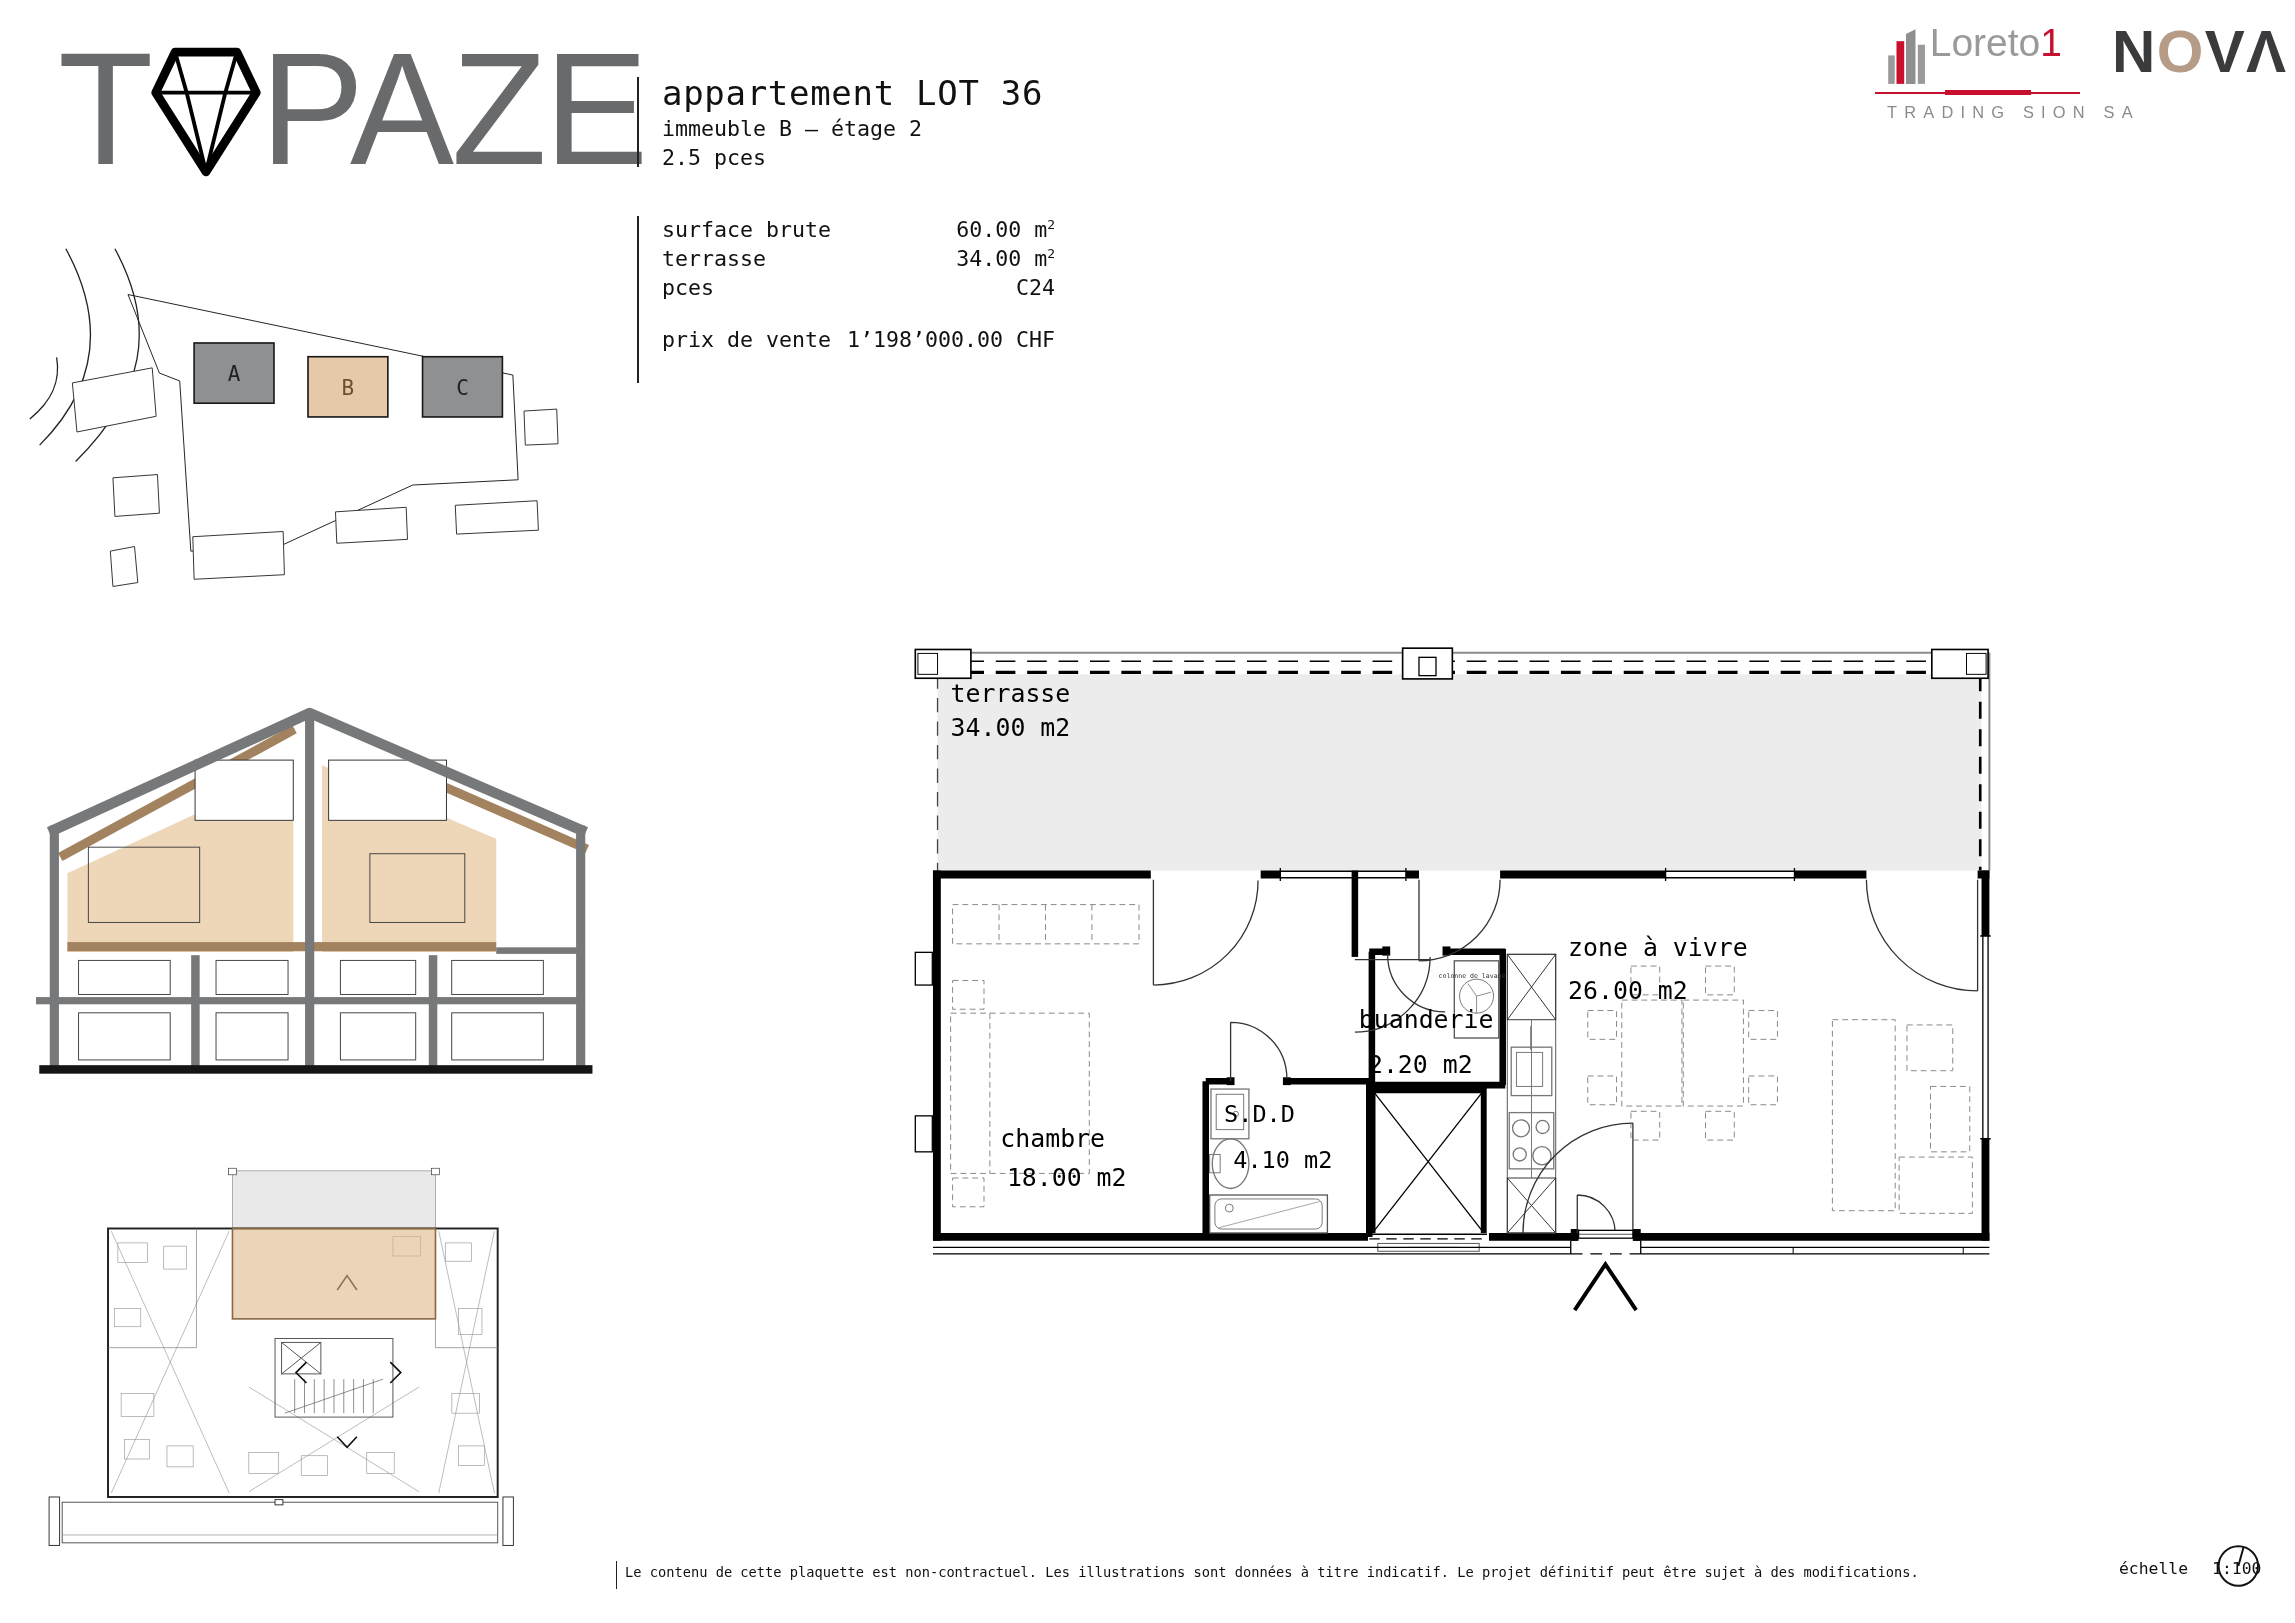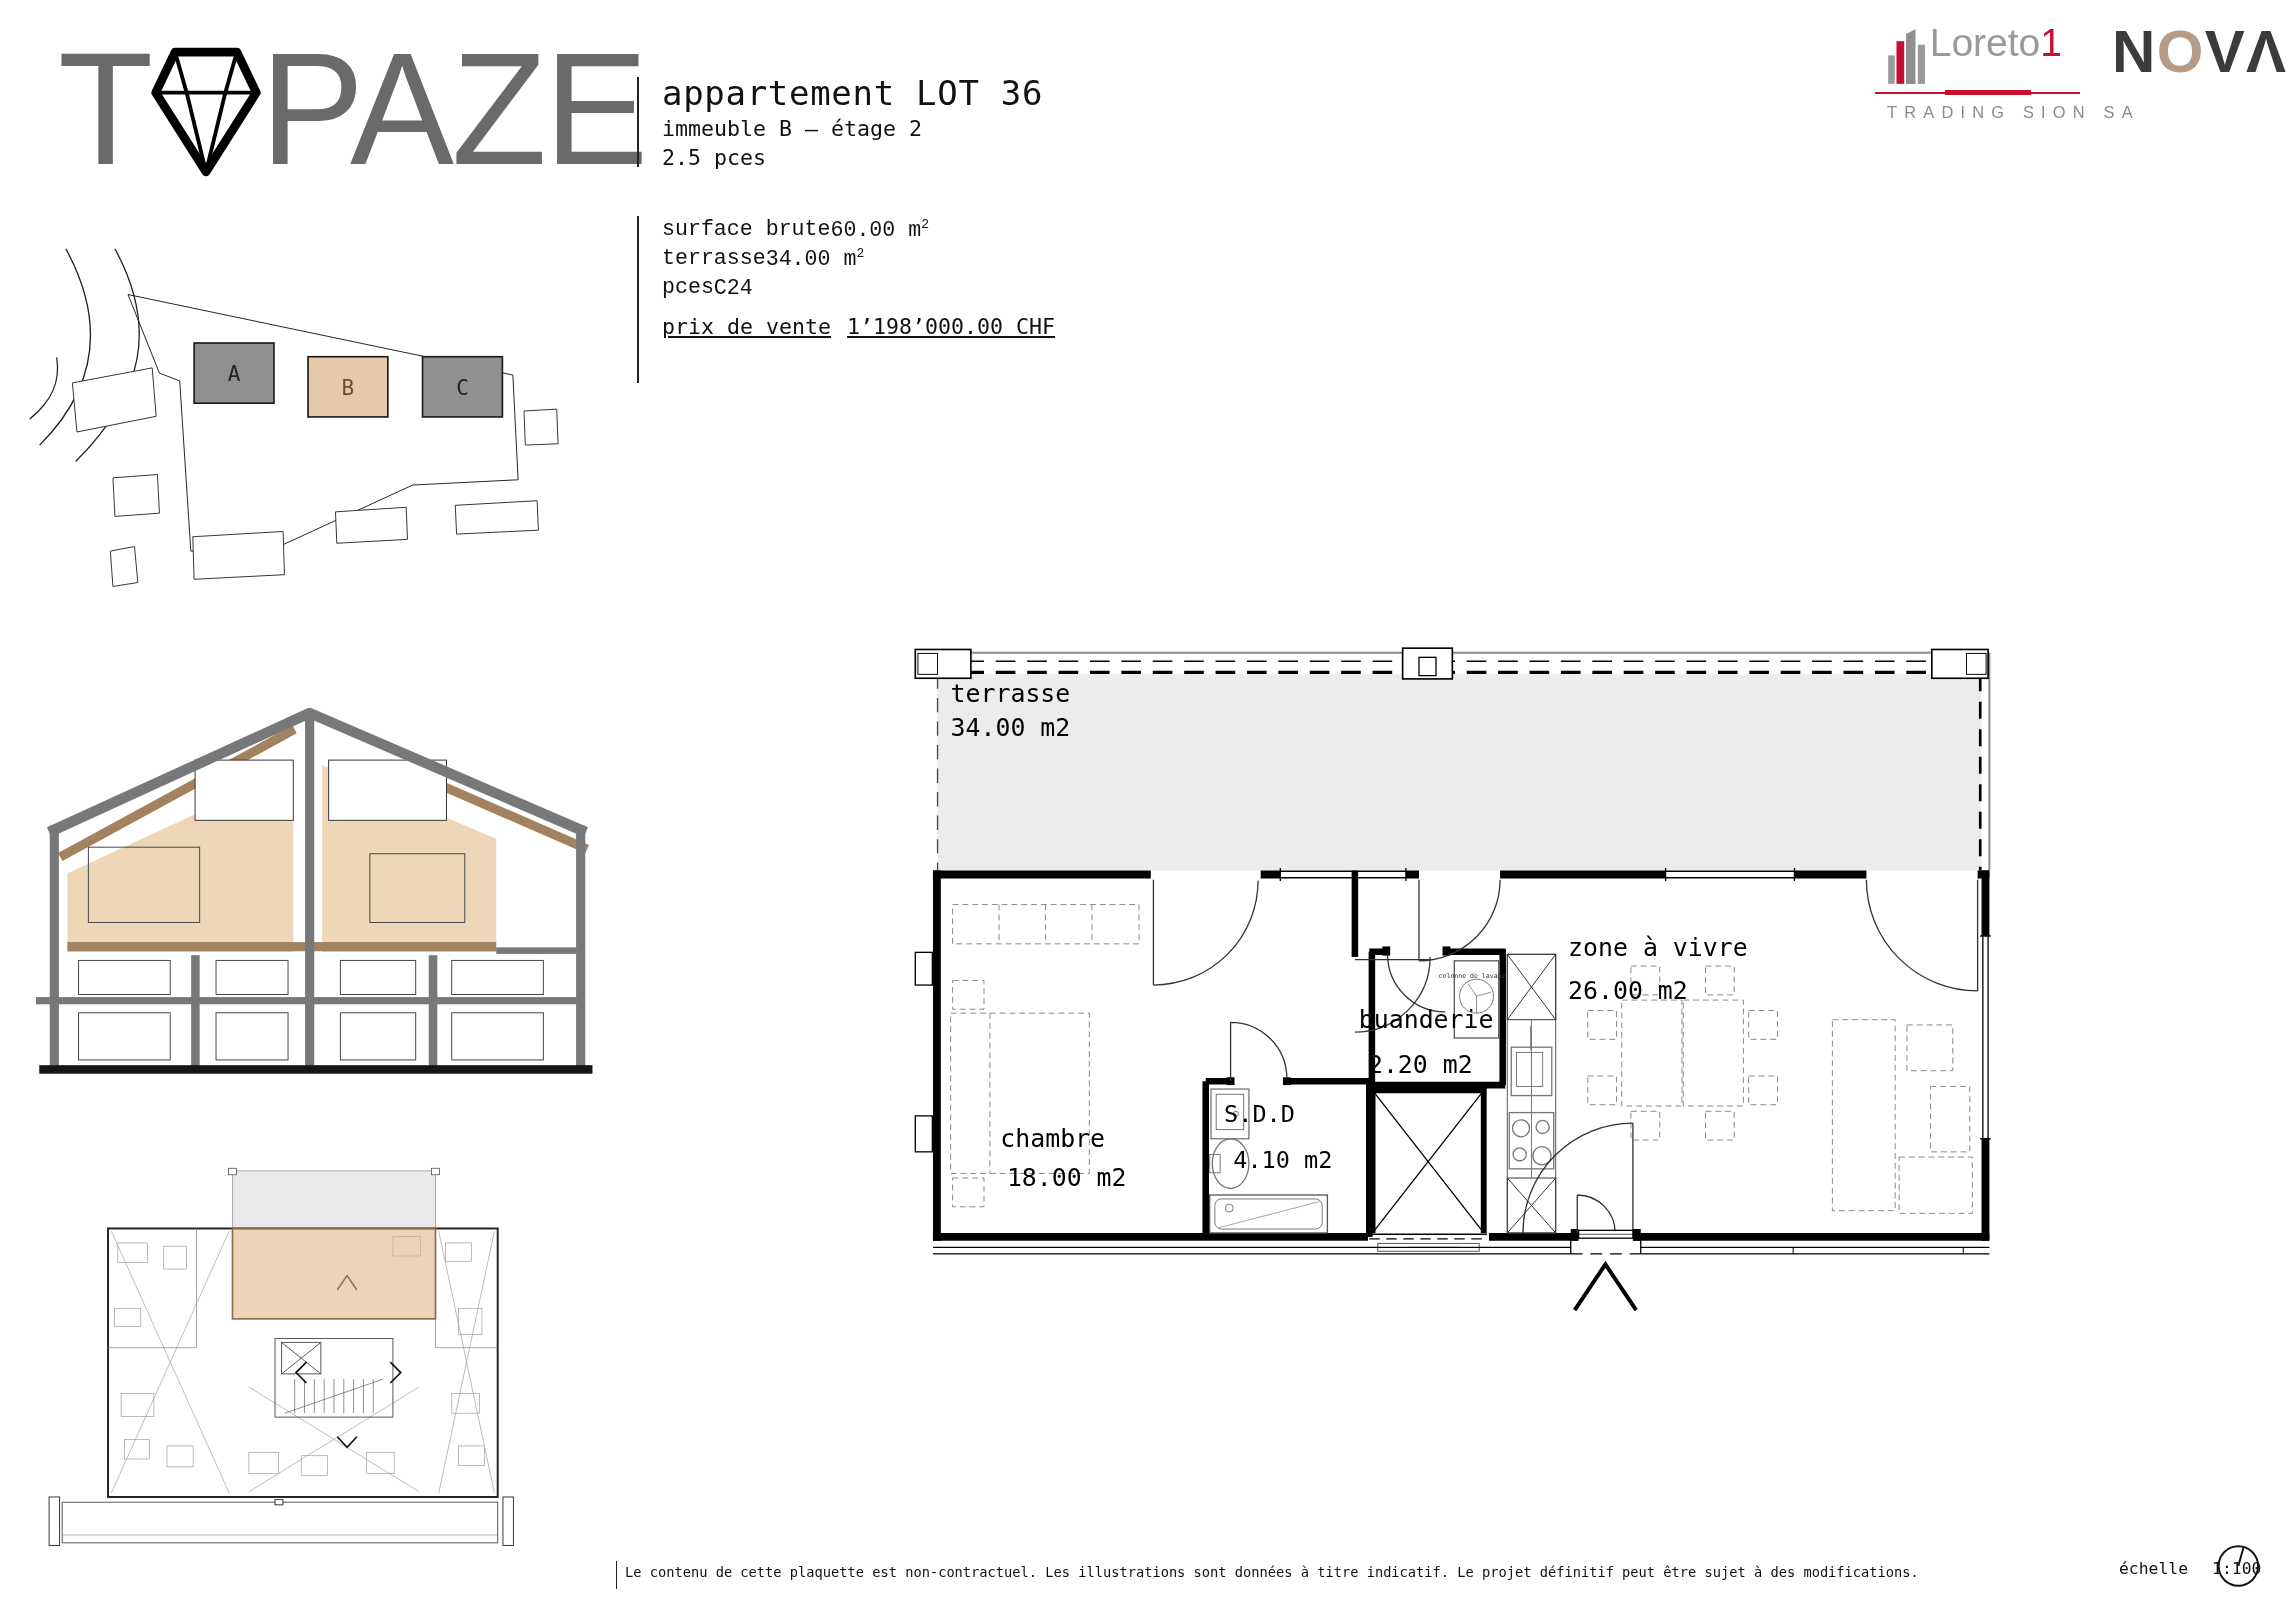--- a/index.html
+++ b/index.html
@@ -10,23 +10,23 @@
   .brand{left:58px;top:31px;display:flex;align-items:flex-start;color:#696a6c;}
   .brand .ltr{font-family:"Liberation Sans",sans-serif;font-weight:400;
       font-size:156px;line-height:157px;letter-spacing:-2.6px;transform:scaleY(1.02);}
   .brand svg{margin:2.6px -3.9px 0 -2.6px;}
   
   .tick{position:absolute;width:2px;background:#222;}
   .title{left:662px;top:73px;font-size:34px;letter-spacing:0.7px;white-space:nowrap;}
   .subtitle{left:662px;top:116px;font-size:21.6px;}
   .pieces{left:662px;top:145px;font-size:21.6px;}
   .specs{left:662px;top:217px;width:393px;font-size:21.6px;}
-  .specs .row{display:flex;height:29px;font-family:Liberation Mono, monospace;}
+  .specs .row{display:flex;justify-content:space-between;height:29px;}
   .specs sup{font-size:13px;}
-  .price-row{display:flex;justify-content:space-between;margin-top:10px;text-decoration:underline;}
+  .price-row{display:flex;justify-content:space-between;margin-top:23px;}
   
   .loreto{left:1887px;top:23.6px;width:175px;font-family:"Liberation Sans",sans-serif;}
   .loreto .top{display:flex;}
   .loreto .name{font-size:39px;color:#9a9a9b;line-height:37px;letter-spacing:0px;}
   .loreto .one{font-size:39px;color:#c8102e;line-height:37px;font-weight:400;}
   .loreto .rule{position:relative;height:6.5px;margin-top:2.6px;}
   .loreto .rule .thin{position:absolute;left:-11.8px;right:-18.3px;top:2px;height:2px;background:#c8102e;}
   .loreto .rule .thick{position:absolute;left:58px;width:86px;top:0;height:5.2px;background:#c8102e;}
   .loreto .tag{margin-top:6.5px;font-size:16.4px;color:#8b8b8d;letter-spacing:7.2px;white-space:nowrap;}
   .nova{left:2112px;top:22px;font-family:"Liberation Sans",sans-serif;font-weight:700;

